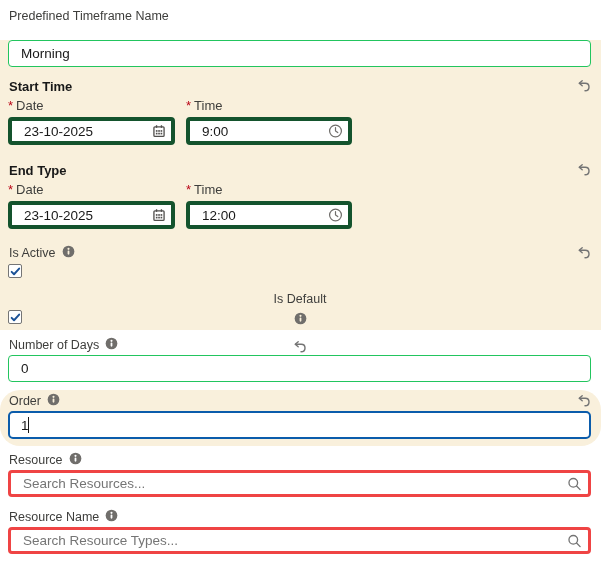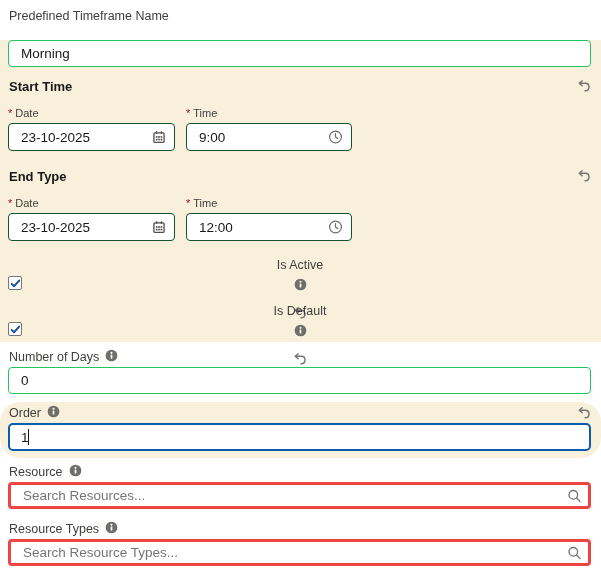--- a/index.html
+++ b/index.html
@@ -18,52 +18,52 @@
   .hl-block2 { margin-top: 8px; padding-bottom: 7px; border-radius: 20px; }
 
   .field-head {
     display: flex; align-items: center; gap: 6px;
     padding: 0 10px 0 9px; height: 14px;
     font-size: 12.5px; color: #3e3e3c;
   }
   .field-head.pt7  { padding-top: 7px; }
   .field-head.pt12 { padding-top: 12px; }
   .field-head.pt18 { padding-top: 18px; }
-  .field-head.pt17 { padding-top: 17px; flex-direction: column; }
+  .field-head.pt17 { padding-top: 17px; }
   .field-head.pt11 { padding-top: 11px; flex-direction: column; }
   .field-head.pt8  { padding-top: 8px; }
   .field-head.pt4  { padding-top: 4px; }
   .field-head.pt13 { padding-top: 13px; }
   .group-title { font-weight: bold; font-size: 13px; color: #181818; }
   .spacer { flex: 1; }
 
   .icon-btn { background: transparent; border: none; padding: 0; margin: 0; cursor: pointer; line-height: 0; }
 
   .text-input {
     box-sizing: border-box; display: block;
     width: calc(100% - 18px); margin: 3px 10px 0 8px;
     height: 27px; border: 1px solid #22c55e; border-radius: 4px;
     padding: 0 12px; background: #fff;
     font-family: "Liberation Sans", sans-serif; font-size: 13.5px; color: #181818;
     outline: none;
   }
   .text-input::placeholder { color: #747474; opacity: 1; }
 
-  .dt-labels { display: flex; gap: 11px; margin: 14px 0 0 8px; font-size: 11px; color: #3e3e3c; }
+  .dt-labels { display: flex; gap: 11px; margin: 5px 0 0 8px; font-size: 13px; color: #3e3e3c; }
   .dt-labels .col-date { width: 167px; }
   .dt-labels .col-time { width: 162px; }
   .req { color: #ba0517; margin-right: 3px; }
 
   .dt-row { display: flex; gap: 11px; margin: 4px 0 0 8px; }
   .dt-wrap { position: relative; }
   .dt-wrap.date { width: 167px; }
   .dt-wrap.time { width: 166px; }
   .dt-input {
     box-sizing: border-box; width: 100%; height: 28px;
-    border: 1px solid #14532d; border-radius: 4px;
+    border: 4px solid #14532d; border-radius: 4px;
     padding: 0 32px 0 12px; background: #fff;
     font-family: "Liberation Sans", sans-serif; font-size: 13.5px; color: #181818;
     outline: none;
   }
   .in-icon { position: absolute; right: 9px; top: 50%; transform: translateY(-50%); line-height: 0; }
 
   .checkbox {
     display: inline-block; box-sizing: border-box;
     width: 14px; height: 14px; margin: 4px 0 0 8px;
     border: 1px solid #757575; border-radius: 2px; background: #fff;
@@ -303,21 +303,21 @@
       <svg width="15" height="15" viewBox="0 0 16 16" fill="none" stroke="#747474" stroke-width="1.4" stroke-linecap="round">
           <circle cx="6.7" cy="6.7" r="4.6"></circle>
           <line x1="10.2" y1="10.2" x2="14" y2="14"></line>
         </svg>
     </span>
   </div>
 </div>
 
 <div>
   <div class="field-head pt13">
-    <span>Resource Types</span>
+    <span>Resource Name</span>
     <span>
       <svg width="13" height="13" viewBox="0 0 16 16">
           <circle cx="8" cy="8" r="7.2" fill="#706e6b"></circle>
           <circle cx="8" cy="4.7" r="1.3" fill="#ffffff"></circle>
           <rect x="6.9" y="6.9" width="2.2" height="5" rx="1" fill="#ffffff"></rect>
         </svg>
     </span>
   </div>
   <div class="input-wrap">
     <input class="search-input" type="text" placeholder="Search Resource Types..." style="">

